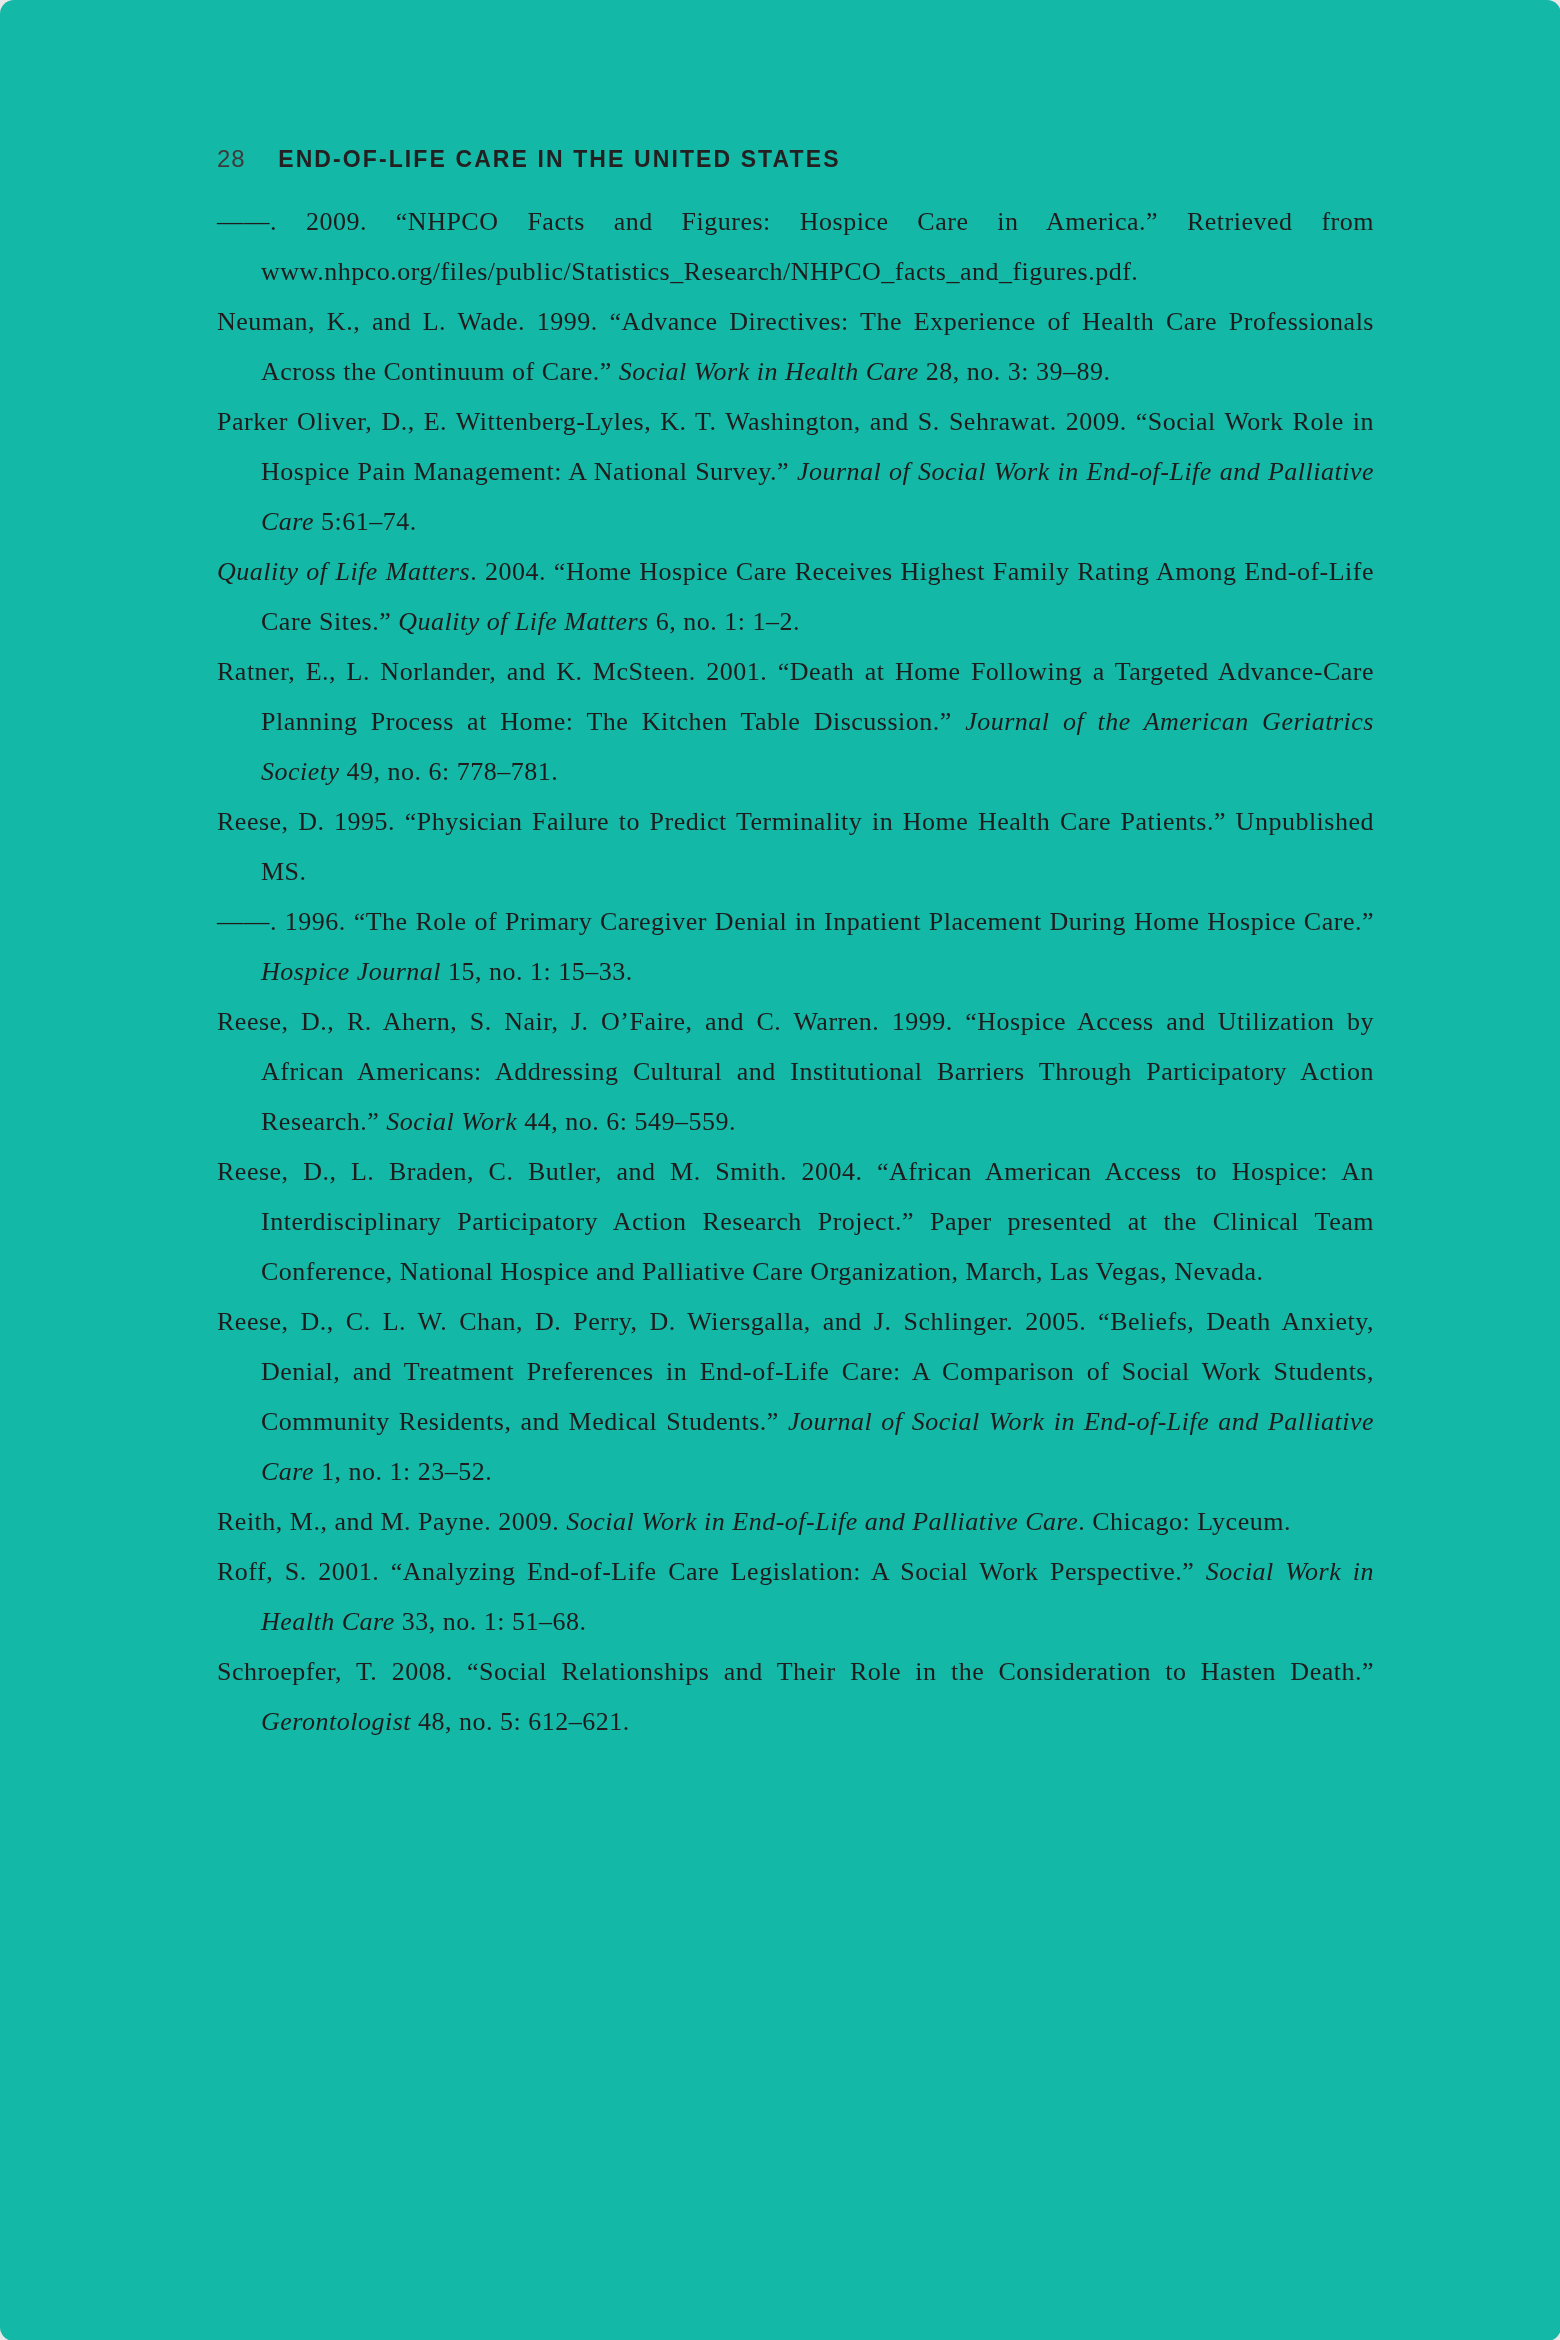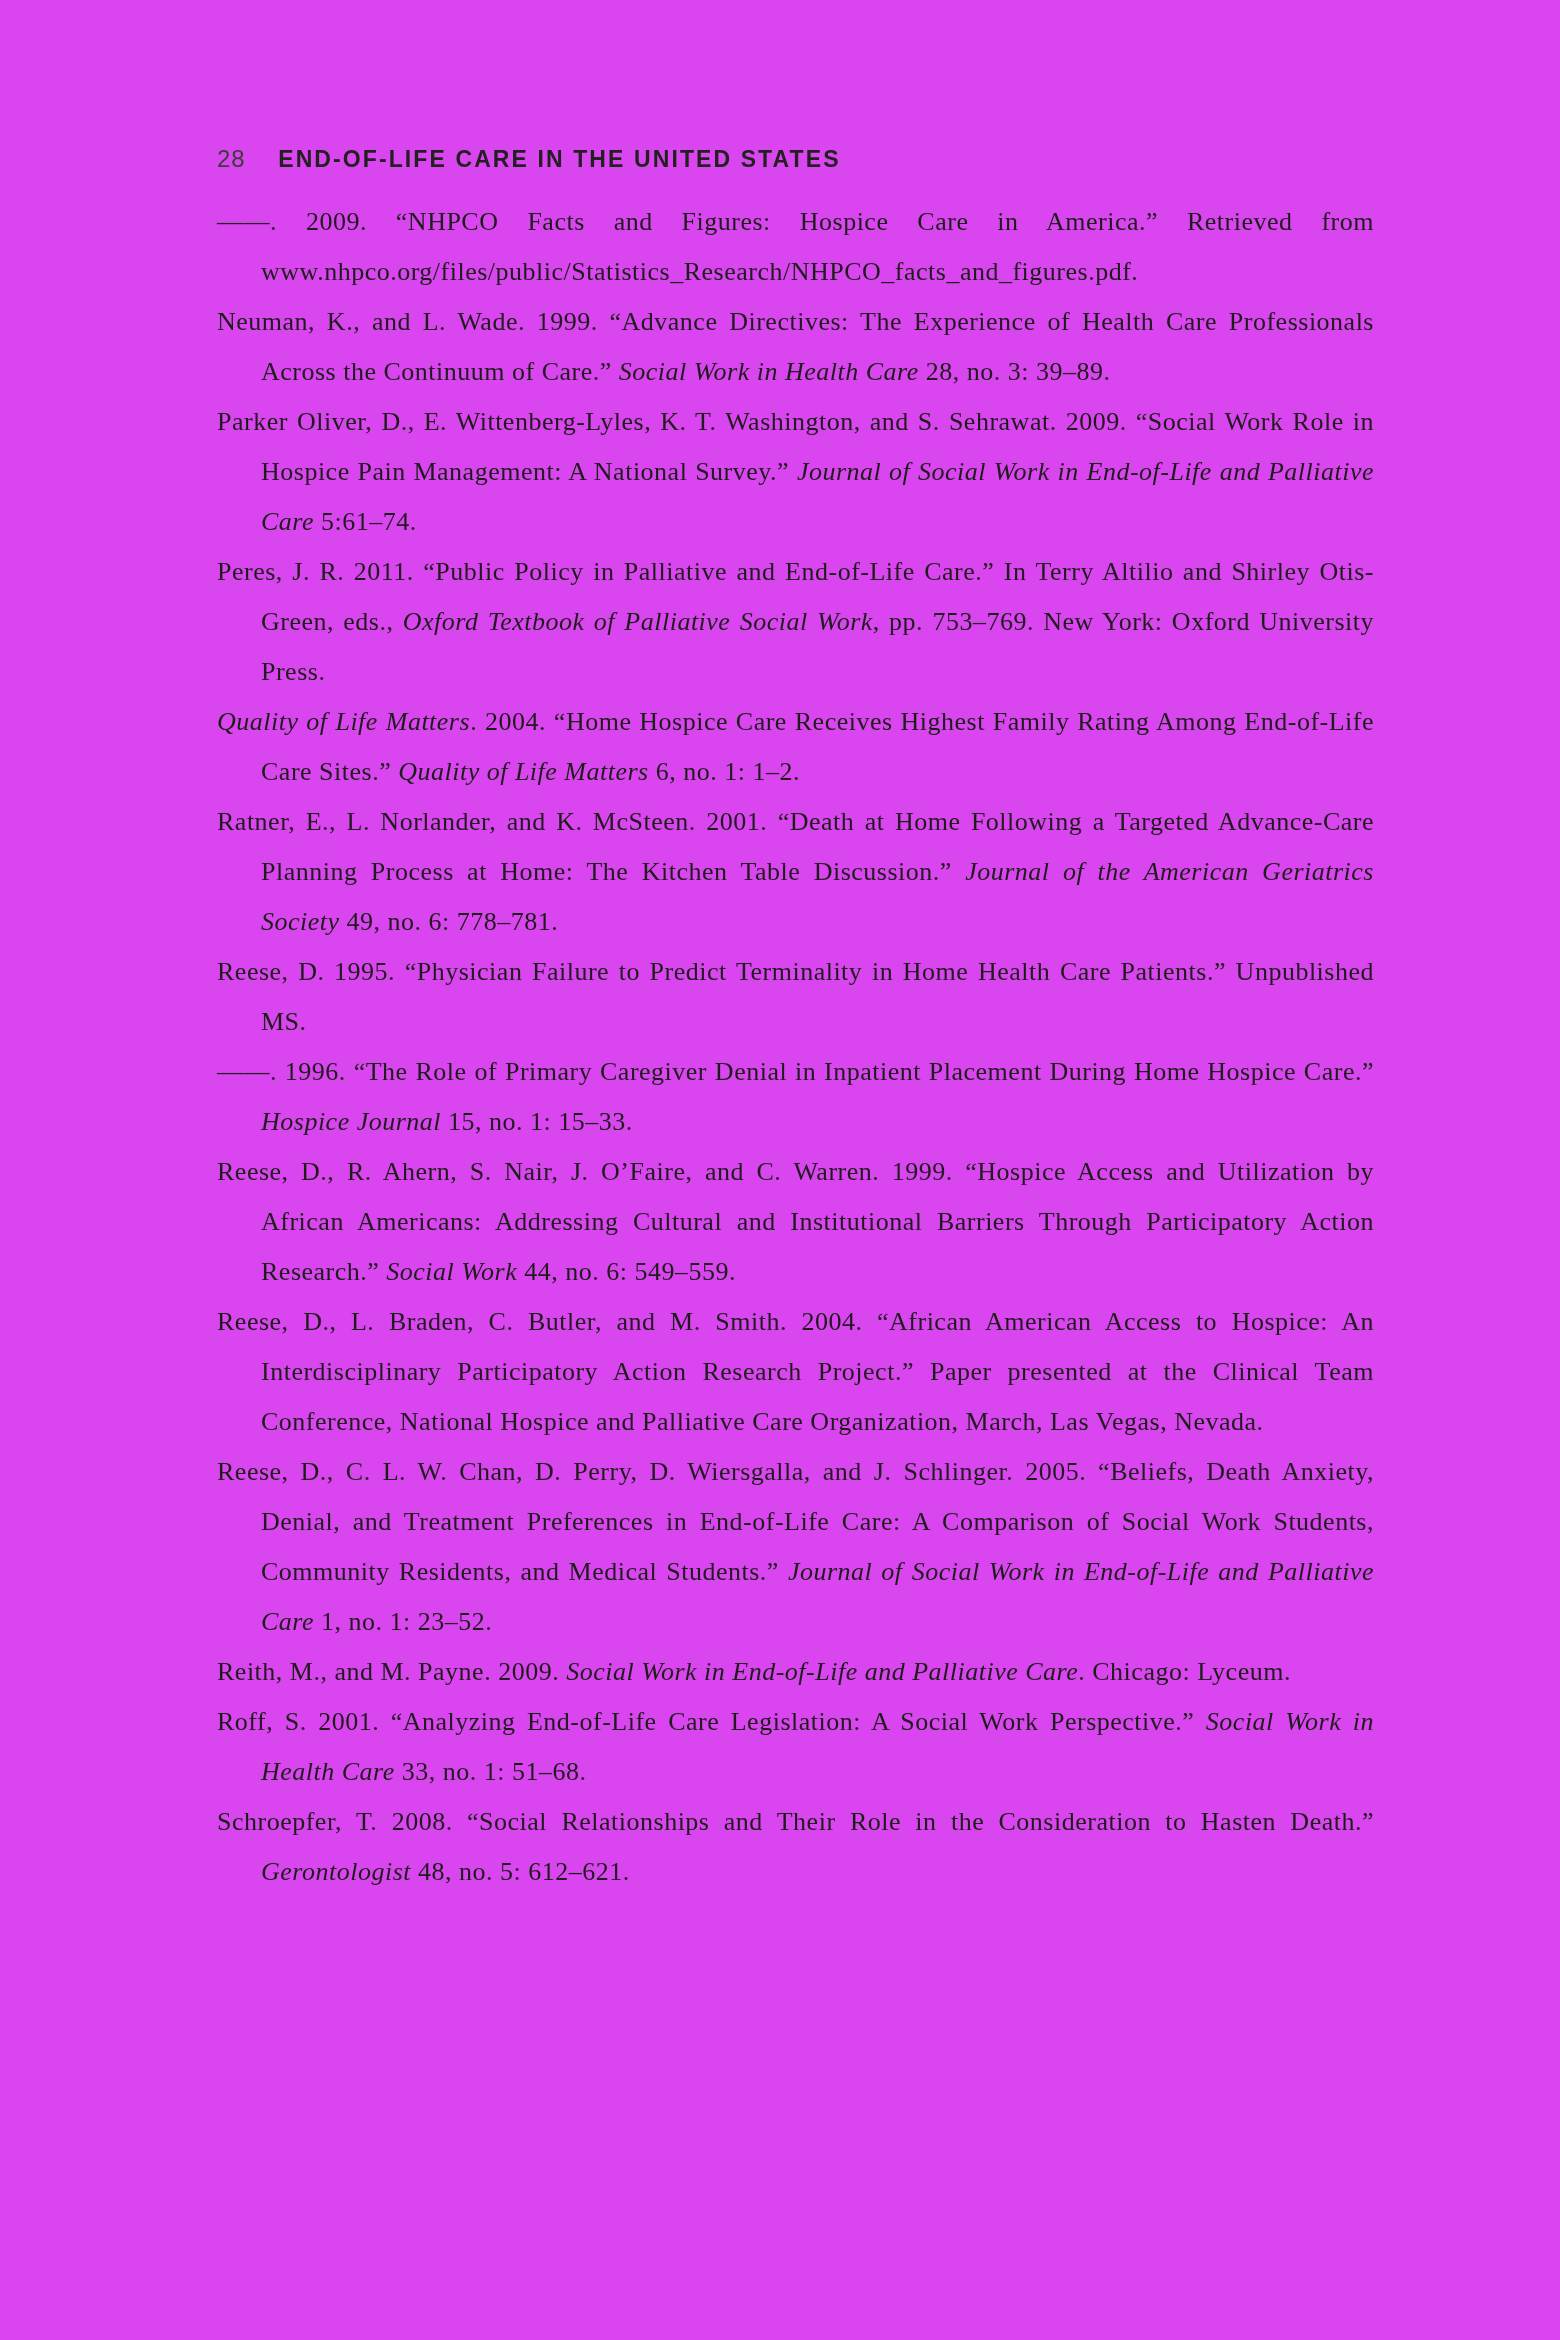--- a/index.html
+++ b/index.html
@@ -6,24 +6,25 @@
   html, body {
     margin: 0;
     padding: 0;
     background: #e8e8e8;
   }
   .page {
     position: relative;
     width: 1561px;
     height: 2341px;
     margin: 0 auto;
-    background: #d946ef;
+    background: #14b8a6;
     color: #201c1d;
     font-family: "Liberation Serif", serif;
     overflow: hidden;
+    border-radius: 14px;
   }
   .running-header {
     position: absolute;
     top: 145px;
     left: 217px;
     display: flex;
     align-items: baseline;
     white-space: nowrap;
   }
   .page-number {
@@ -71,21 +72,20 @@
 
   <header class="running-header">
     <span class="page-number">28</span>
     <span class="running-head">END-OF-LIFE CARE IN THE UNITED STATES</span>
   </header>
 
   <main class="references" id="refs">
       <p class="ref-entry"><span>——. 2009. “NHPCO Facts and Figures: Hospice Care in America.” Retrieved from www.nhpco.org/files/public/Statistics_Research/NHPCO_facts_and_figures.pdf.</span></p>
       <p class="ref-entry"><span>Neuman, K., and L. Wade. 1999. “Advance Directives: The Experience of Health Care Professionals Across the Continuum of Care.” </span><span class="it">Social Work in Health Care</span><span> 28, no. 3: 39–89.</span></p>
       <p class="ref-entry"><span>Parker Oliver, D., E. Wittenberg-Lyles, K. T. Washington, and S. Sehrawat. 2009. “Social Work Role in Hospice Pain Management: A National Survey.” </span><span class="it">Journal of Social Work in End-of-Life and Palliative Care</span><span> 5:61–74.</span></p>
-      <p class="ref-entry"><span>Peres, J. R. 2011. “Public Policy in Palliative and End-of-Life Care.” In Terry Altilio and Shirley Otis-Green, eds., </span><span class="it">Oxford Textbook of Palliative Social Work</span><span>, pp. 753–769. New York: Oxford University Press.</span></p>
       <p class="ref-entry"><span class="it">Quality of Life Matters</span><span>. 2004. “Home Hospice Care Receives Highest Family Rating Among End-of-Life Care Sites.” </span><span class="it">Quality of Life Matters</span><span> 6, no. 1: 1–2.</span></p>
       <p class="ref-entry"><span>Ratner, E., L. Norlander, and K. McSteen. 2001. “Death at Home Following a Targeted Advance-Care Planning Process at Home: The Kitchen Table Discussion.” </span><span class="it">Journal of the American Geriatrics Society</span><span> 49, no. 6: 778–781.</span></p>
       <p class="ref-entry"><span>Reese, D. 1995. “Physician Failure to Predict Terminality in Home Health Care Patients.” Unpublished MS.</span></p>
       <p class="ref-entry"><span>——. 1996. “The Role of Primary Caregiver Denial in Inpatient Placement During Home Hospice Care.” </span><span class="it">Hospice Journal</span><span> 15, no. 1: 15–33.</span></p>
       <p class="ref-entry"><span>Reese, D., R. Ahern, S. Nair, J. O’Faire, and C. Warren. 1999. “Hospice Access and Utilization by African Americans: Addressing Cultural and Institutional Barriers Through Participatory Action Research.” </span><span class="it">Social Work</span><span> 44, no. 6: 549–559.</span></p>
       <p class="ref-entry"><span>Reese, D., L. Braden, C. Butler, and M. Smith. 2004. “African American Access to Hospice: An Interdisciplinary Participatory Action Research Project.” Paper presented at the Clinical Team Conference, National Hospice and Palliative Care Organization, March, Las Vegas, Nevada.</span></p>
       <p class="ref-entry"><span>Reese, D., C. L. W. Chan, D. Perry, D. Wiersgalla, and J. Schlinger. 2005. “Beliefs, Death Anxiety, Denial, and Treatment Preferences in End-of-Life Care: A Comparison of Social Work Students, Community Residents, and Medical Students.” </span><span class="it">Journal of Social Work in End-of-Life and Palliative Care</span><span> 1, no. 1: 23–52.</span></p>
       <p class="ref-entry"><span>Reith, M., and M. Payne. 2009. </span><span class="it">Social Work in End-of-Life and Palliative Care</span><span>. Chicago: Lyceum.</span></p>
       <p class="ref-entry"><span>Roff, S. 2001. “Analyzing End-of-Life Care Legislation: A Social Work Perspective.” </span><span class="it">Social Work in Health Care</span><span> 33, no. 1: 51–68.</span></p>
       <p class="ref-entry"><span>Schroepfer, T. 2008. “Social Relationships and Their Role in the Consideration to Hasten Death.” </span><span class="it">Gerontologist</span><span> 48, no. 5: 612–621.</span></p>

